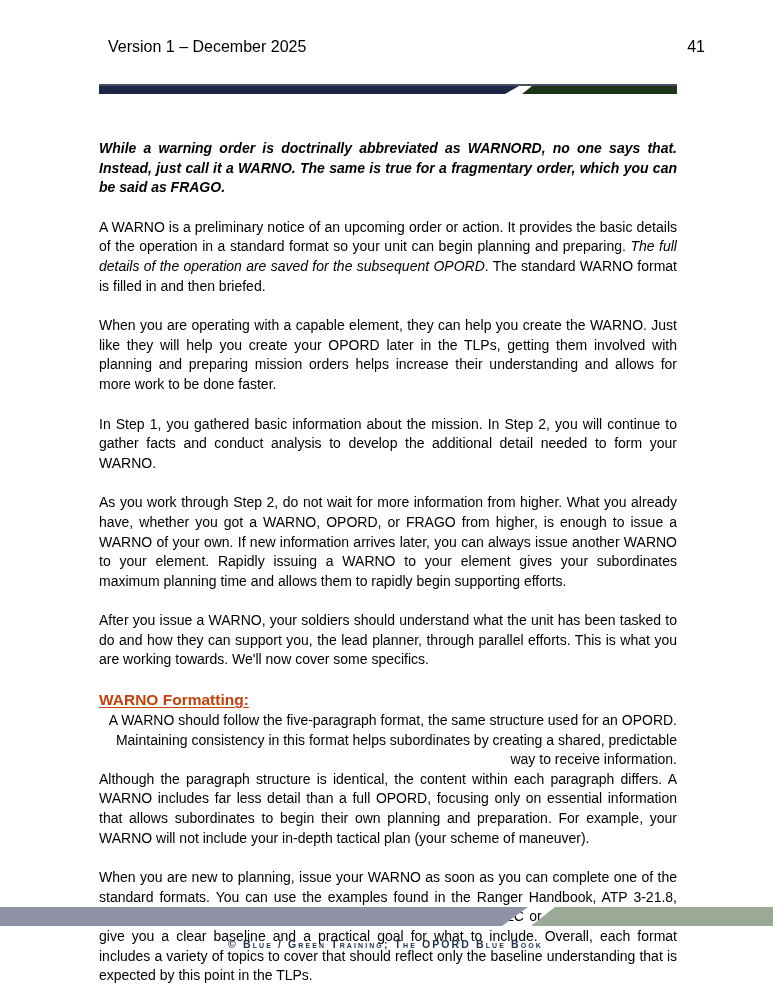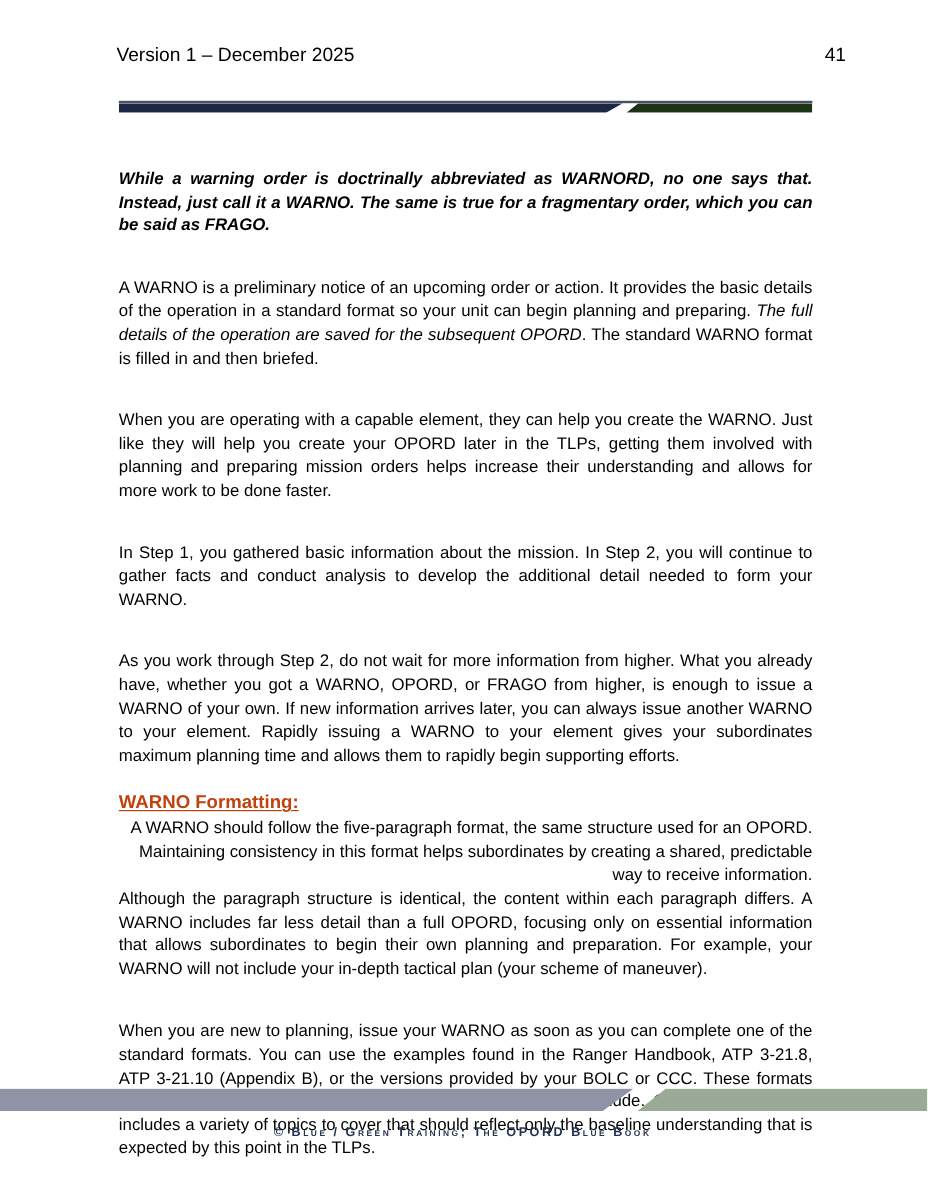--- a/index.html
+++ b/index.html
@@ -19,21 +19,21 @@
   .page {
     position: absolute;
     inset: 0;
     background: #ffffff;
   }
 
   
   .running-header {
     position: absolute;
     top: 38px;
-    left: 97px;
+    left: 108px;
     right: 68px;
     height: 18px;
     display: flex;
     align-items: baseline;
     justify-content: space-between;
   }
 
   
   .title-block {
     position: absolute;
@@ -104,21 +104,21 @@
 
   p.para {
     margin: 0 0 0 0;
     font-family: "Liberation Sans", sans-serif;
     font-size: 14px;
     line-height: 19.6px;
     text-align: justify;
     color: #000000;
   }
   p.para + p.para {
-    margin-top: 32px;
+    margin-top: 20px;
   }
   p.lead {
     font-weight: bold;
     font-style: italic;
     margin-bottom: 0;
   }
   p.flush {
     text-align: right;
   }
   .it { font-style: italic; }
@@ -201,20 +201,21 @@
     <p class="para lead">While a warning order is doctrinally abbreviated as WARNORD, no one says that. Instead, just call it a WARNO. The same is true for a fragmentary order, which you can be said as FRAGO.</p>
 
     <p class="para"><span>A WARNO is a preliminary notice of an upcoming order or action. It provides the basic details of the operation in a standard format so your unit can begin planning and preparing. </span><span class="it">The full details of the operation are saved for the subsequent OPORD</span><span>. The standard WARNO format is filled in and then briefed.</span></p>
 
     <p class="para">When you are operating with a capable element, they can help you create the WARNO. Just like they will help you create your OPORD later in the TLPs, getting them involved with planning and preparing mission orders helps increase their understanding and allows for more work to be done faster.</p>
 
     <p class="para">In Step 1, you gathered basic information about the mission. In Step 2, you will continue to gather facts and conduct analysis to develop the additional detail needed to form your WARNO.</p>
 
     <p class="para">As you work through Step 2, do not wait for more information from higher. What you already have, whether you got a WARNO, OPORD, or FRAGO from higher, is enough to issue a WARNO of your own. If new information arrives later, you can always issue another WARNO to your element. Rapidly issuing a WARNO to your element gives your subordinates maximum planning time and allows them to rapidly begin supporting efforts.</p>
 
+    <p class="para">After you issue a WARNO, your soldiers should understand what the unit has been tasked to do and how they can support you, the lead planner, through parallel efforts. This is what you are working towards. We'll now cover some specifics.</p>
 
     <div class="heading-group">
       <h2 class="section-heading">WARNO Formatting:</h2>
       <p class="para flush">A WARNO should follow the five-paragraph format, the same structure used for an OPORD. Maintaining consistency in this format helps subordinates by creating a shared, predictable way to receive information.</p>
     </div>
 
     <p class="para">Although the paragraph structure is identical, the content within each paragraph differs. A WARNO includes far less detail than a full OPORD, focusing only on essential information that allows subordinates to begin their own planning and preparation. For example, your WARNO will not include your in-depth tactical plan (your scheme of maneuver).</p>
 
     <p class="para">When you are new to planning, issue your WARNO as soon as you can complete one of the standard formats. You can use the examples found in the Ranger Handbook, ATP 3-21.8, ATP 3-21.10 (Appendix B), or the versions provided by your BOLC or CCC. These formats give you a clear baseline and a practical goal for what to include. Overall, each format includes a variety of topics to cover that should reflect only the baseline understanding that is expected by this point in the TLPs.</p>
 

